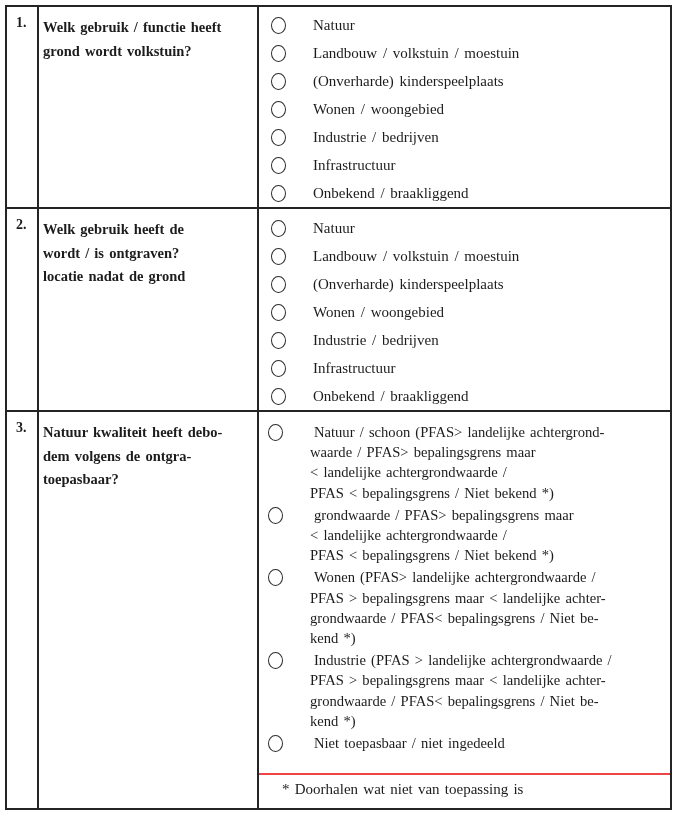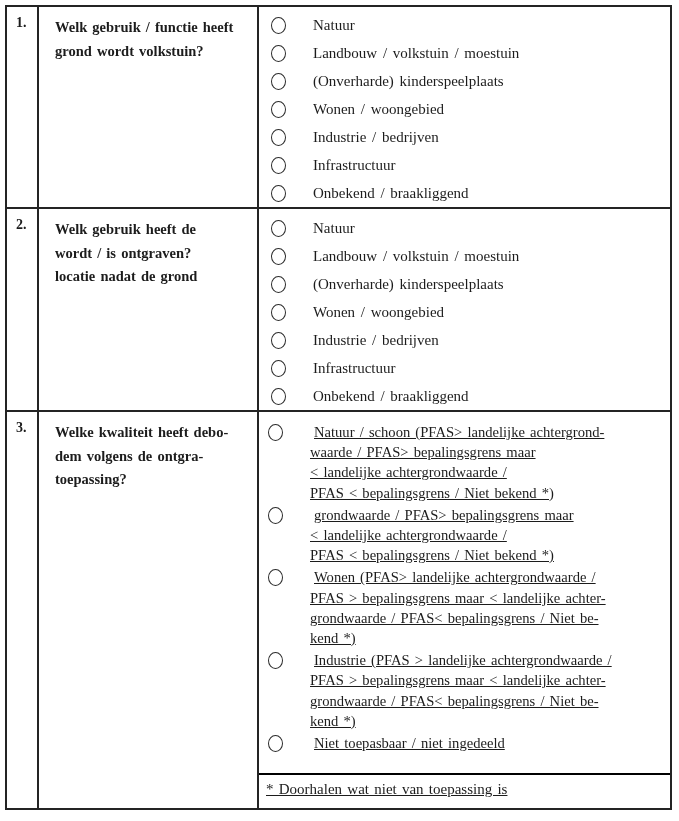--- a/index.html
+++ b/index.html
@@ -10,35 +10,35 @@
   }
   .tbl{
     position:absolute;left:5px;top:5px;width:667px;height:805px;
     box-sizing:border-box;border:2px solid #242424;
     display:grid;grid-template-columns:32px 220px 1fr;grid-template-rows:202px 203px auto;
   }
   .cell{box-sizing:border-box;border-right:2px solid #242424;border-bottom:2px solid #242424;overflow:hidden;}
   .cell.lastcol{border-right:none;}
   .cell.lastrow{border-bottom:none;}
   .num{font-weight:bold;font-size:14px;padding:8px 0 0 9px;}
-  .q{font-weight:bold;font-size:14.5px;line-height:23.5px;padding:9px 2px 0 16px;word-spacing:1.5px;}
+  .q{font-weight:bold;font-size:14.5px;line-height:23.5px;padding:9px 2px 0 4px;word-spacing:1.5px;}
   .q div{white-space:nowrap;}
   .opts12{padding-top:5px;display:flex;flex-direction:column;}
   .optrow{height:28px;display:flex;align-items:center;}
   .o{width:15px;height:17px;border:1.6px solid #2b2b2b;border-radius:50%;
      box-sizing:border-box;flex:0 0 auto;margin-left:12px;background:transparent;}
   .lbl{margin-left:27px;font-size:15px;word-spacing:2px;white-space:nowrap;}
-  .r3c3{display:flex;flex-direction:column;text-decoration:underline;}
+  .r3c3{display:flex;flex-direction:column;}
   .opts3{flex:1;padding-top:10px;overflow:hidden;}
   .opt3{position:relative;padding-left:51px;margin-bottom:2px;}
   .opt3 .o{position:absolute;left:9px;top:2px;margin:0;}
   .opt3 .lines div{font-size:14.6px;line-height:20.2px;word-spacing:1.5px;white-space:nowrap;}
   .opt3 .lines div:first-child{padding-left:4px;}
-  .footnote{border-top:2px solid #000000;height:35px;box-sizing:border-box;
-            padding:6px 0 0 7px;font-size:15px;word-spacing:1.5px;}
+  .footnote{border-top:2px solid #ef4444;height:35px;box-sizing:border-box;
+            padding:6px 0 0 23px;font-size:15px;word-spacing:1.5px;}
 </style>
 </head>
 <body>
 
 <div class="tbl">
 
   <div class="cell num">1.</div>
   <div class="cell q">
     <div>Welk gebruik / functie heeft</div>
     <div>grond wordt volkstuin?</div>
@@ -106,23 +106,23 @@
       <span class="lbl">Infrastructuur</span>
     </div>
     <div class="optrow">
       <span class="o"></span>
       <span class="lbl">Onbekend / braakliggend</span>
     </div>
   </div>
 
   <div class="cell num lastrow">3.</div>
   <div class="cell q lastrow">
-    <div>Welke kwaliteit heeft debo-</div>
+    <div>Natuur kwaliteit heeft debo-</div>
     <div>dem volgens de ontgra-</div>
-    <div>toepassing?</div>
+    <div>toepasbaar?</div>
   </div>
   <div class="cell lastcol lastrow r3c3">
     <div class="opts3">
 
       <div class="opt3">
         <span class="o"></span>
         <div class="lines">
           <div>Natuur / schoon (PFAS&gt; landelijke achtergrond-</div>
           <div>waarde / PFAS&gt; bepalingsgrens maar</div>
           <div>&lt; landelijke achtergrondwaarde /</div>

